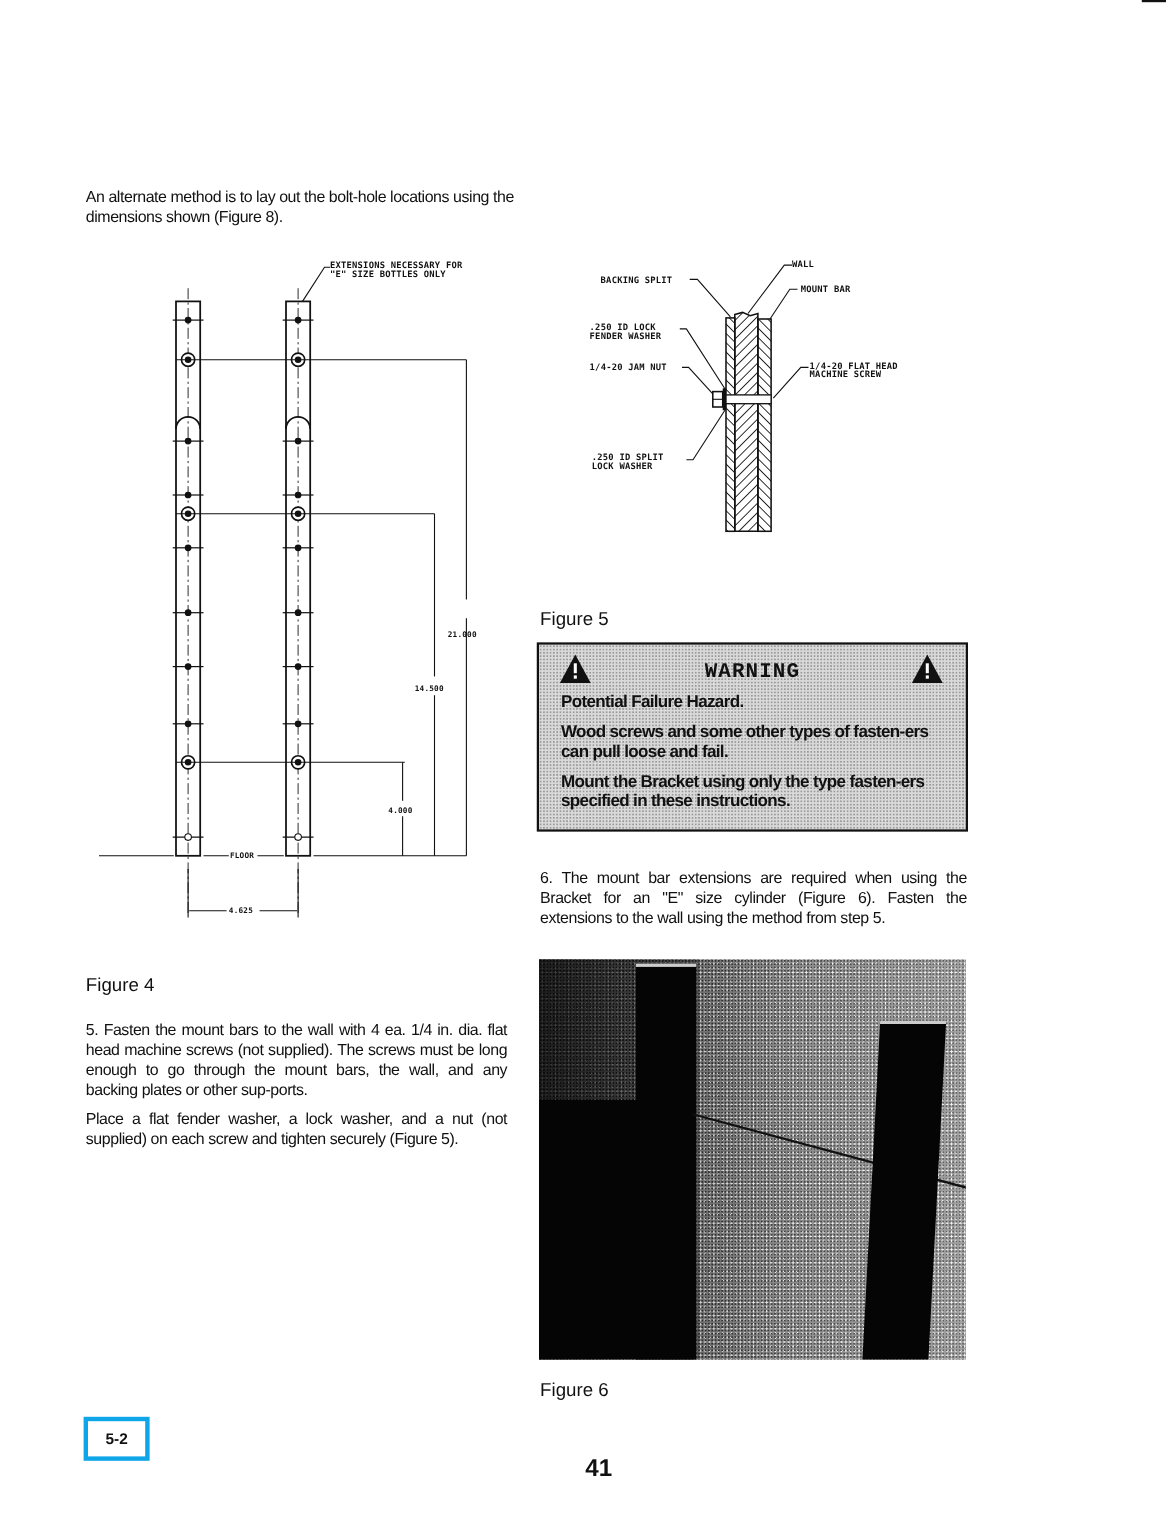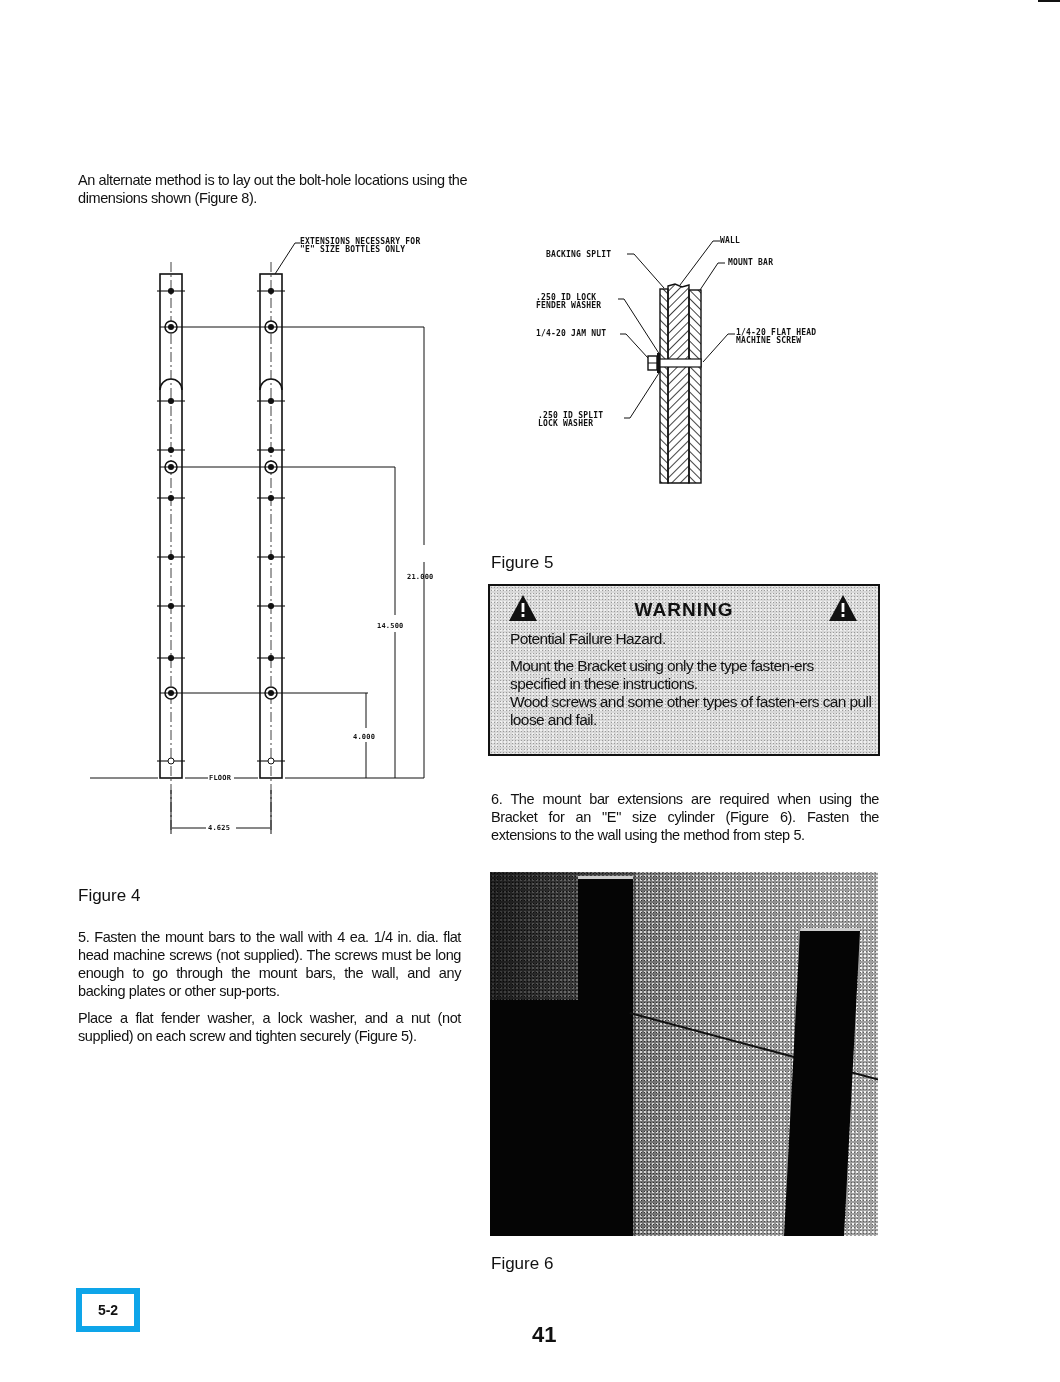--- a/index.html
+++ b/index.html
@@ -5,28 +5,28 @@
   html, body { margin: 0; padding: 0; background: #ffffff; }
   body { width: 1060px; height: 1382px; position: relative; overflow: hidden; font-family: "Liberation Sans", sans-serif; color: #111; }
   .abs { position: absolute; }
   .body-text { font-size: 14.5px; line-height: 18px; letter-spacing: -0.4px; text-align: justify; }
   .para { margin: 0 0 9px 0; }
   .caption { font-size: 17px; }
   .cad { font-family: "DejaVu Sans Mono", monospace; font-size: 8px; font-weight: bold; line-height: 8px; letter-spacing: 0.2px; white-space: pre; }
   .warn-box { border: 2px solid #111; background-color: #d8d8d8;
     background-image: radial-gradient(#999 0.7px, transparent 0.8px), radial-gradient(#f2f2f2 0.7px, transparent 0.8px);
     background-size: 3px 3px, 4px 4px; background-position: 0 0, 1px 2px; }
-  .warn-title { font-family: Liberation Sans, sans-serif; font-weight: 900; font-size: 19px; letter-spacing: 1px; text-align: center; }
-  .warn-line { font-weight: normal; font-size: 15.5px; line-height: 18px; letter-spacing: -0.6px; margin: 0; }
+  .warn-title { font-family: Liberation Mono, monospace; font-weight: 900; font-size: 19px; letter-spacing: 1px; text-align: center; }
+  .warn-line { font-weight: bold; font-size: 15.5px; line-height: 18px; letter-spacing: -0.6px; margin: 0; }
   .photo { background: #777;
     background-image:
       linear-gradient(90deg, rgba(0,0,0,0.55) 0%, rgba(0,0,0,0.2) 25%, rgba(255,255,255,0.15) 60%, rgba(255,255,255,0.3) 100%),
       radial-gradient(#222 0.8px, transparent 1px), radial-gradient(#eee 0.8px, transparent 1px);
     background-size: 100% 100%, 3px 3px, 4px 4px; background-position: 0 0, 0 0, 1px 2px; overflow: hidden; }
-  .page-badge { border: 6px solid #0ea5e9; font-size: 14px; font-weight: bold; text-align: center; }
+  .page-badge { border: 4px solid #0ea5e9; font-size: 14px; font-weight: bold; text-align: center; }
 </style>
 </head>
 <body>
 
 <div class="abs" style="left:1038px; top:0; width:22px; height:2px; background:#111;"></div>
 
 <div class="abs body-text" style="left:78px; top:171px; width:390px; text-align:left;">An alternate method is to lay out the bolt-hole locations using the dimensions shown (Figure 8).</div>
 
 <div class="abs" style="left:80px; top:228px; width:360px; height:620px;">
   <svg width="360" height="620" viewBox="80 228 360 620" xmlns="http://www.w3.org/2000/svg">
@@ -196,22 +196,22 @@
   <div class="abs warn-title" style="left:0; top:13px; width:100%;">WARNING</div>
   <div class="abs" style="left:338px; top:8px;">
     <svg width="30" height="28" viewBox="0 0 30 28">
         <polygon points="15,1 29,27 1,27" fill="#111"></polygon>
         <rect x="13.6" y="9" width="2.8" height="9" fill="#fff"></rect>
         <rect x="13.6" y="20" width="2.8" height="3" fill="#fff"></rect>
       </svg>
   </div>
   <div class="abs" style="left:20px; top:44px; width:362px;">
     <p class="warn-line" style="margin-bottom:9px;">Potential Failure Hazard.</p>
+    <p class="warn-line" style="margin-bottom:9px;">Wood screws and some other types of fasten-ers can pull loose and fail.</p>
     <p class="warn-line">Mount the Bracket using only the type fasten-ers specified in these instructions.</p>
-    <p class="warn-line" style="margin-bottom:9px;">Wood screws and some other types of fasten-ers can pull loose and fail.</p>
   </div>
 </div>
 
 <div class="abs body-text" style="left:491px; top:790px; width:388px;">6. The mount bar extensions are required when using the Bracket for an "E" size cylinder (Figure 6). Fasten the extensions to the wall using the method from step 5.</div>
 
 <div class="abs photo" style="left:490px; top:872px; width:388px; height:364px;">
   <div class="abs" style="left:0; top:0; width:145px; height:364px; background:linear-gradient(90deg, rgba(0,0,0,0.5), rgba(0,0,0,0.3));"></div>
   <div class="abs" style="left:0; top:128px; width:140px; height:236px; background:#050505;"></div>
   <div class="abs" style="left:88px; top:4px; width:55px; height:360px; background:#050505; border-top:3px solid #ccc;"></div>
   <div class="abs" style="left:140px; top:140px; width:260px; height:1.5px; background:#111; transform:rotate(15deg); transform-origin:0 0;"></div>

